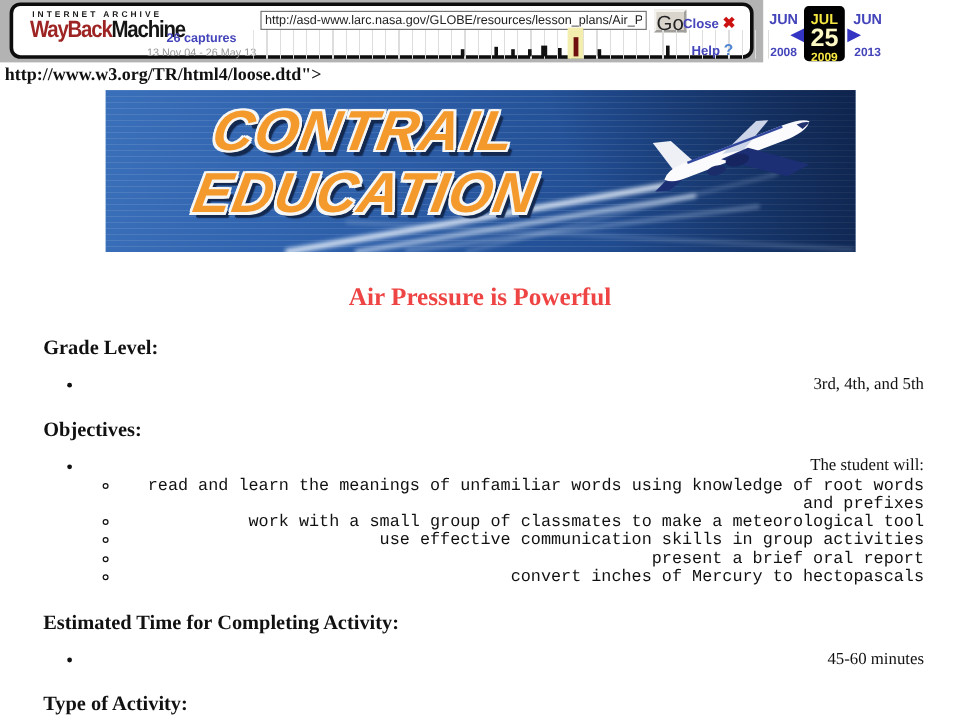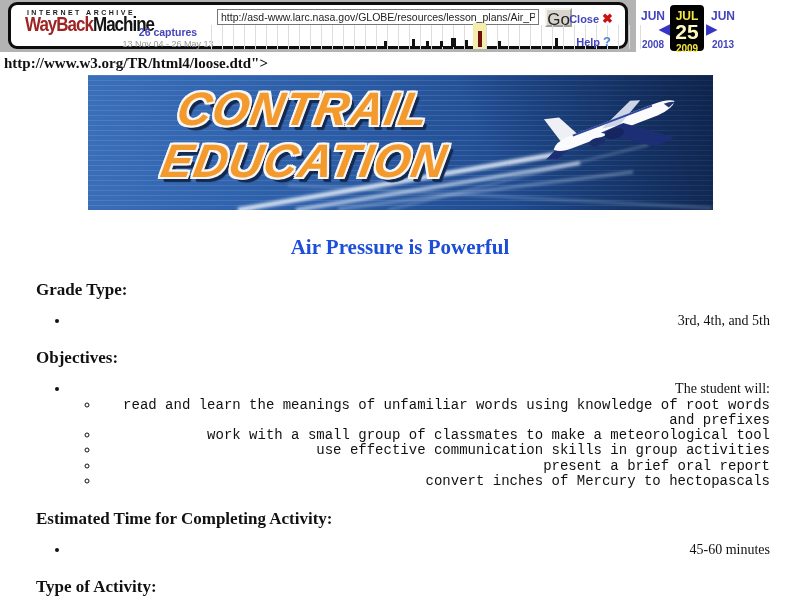--- a/index.html
+++ b/index.html
@@ -73,21 +73,21 @@
     font-family: "Liberation Sans", sans-serif; font-style: italic; font-weight: bold;
     font-size: 47px; line-height: 1; letter-spacing: 1px; color: #f49a2d;
     transform: skewX(-10deg);
     text-shadow:
       -2px -2px 0 #f6f6f4, 2px -2px 0 #f6f6f4, -2px 2px 0 #f6f6f4, 2px 2px 0 #f6f6f4,
       -2px 0 0 #f6f6f4, 2px 0 0 #f6f6f4, 0 -2px 0 #f6f6f4, 0 2px 0 #f6f6f4,
       4px 4px 0 #13294f, 5px 5px 1px #13294f; }
   .banner-word.l1 { left: 90px; top: 10px; }
   .banner-word.l2 { left: 74px; top: 62px; }
 
-  .page-title { text-align: center; font-size: 21px; font-weight: bold; color: #1d4ed8; margin-top: 25px; }
+  .page-title { text-align: center; font-size: 21px; font-weight: bold; color: #ef4444; margin-top: 25px; }
 
   .content { margin-left: 36px; margin-right: 30px; color: #111; }
   .content h3 { font-size: 17px; font-weight: bold; margin: 20px 0 13px; }
   .content ul { margin: 0 0 18px; padding-left: 34px; list-style-type: disc; text-align: right; }
   .content ul li { font-size: 14px; line-height: 1.09; }
   .content ul ul { margin: 1px 0 0; padding-left: 30px; list-style-type: circle; font-family: Liberation Mono, monospace; }
 </style>
 </head>
 <body>
 
@@ -178,21 +178,21 @@
     </g>
   </svg>
   <div class="banner-word l1">CONTRAIL</div>
   <div class="banner-word l2">EDUCATION</div>
 </div>
 
 <h2 class="page-title">Air Pressure is Powerful</h2>
 
 <div class="content">
 
-  <h3>Grade Type:</h3>
+  <h3>Grade Level:</h3>
   <ul>
     <li>3rd, 4th, and 5th</li>
   </ul>
 
   <h3>Objectives:</h3>
   <ul>
     <li><span>The student will:</span>
       <ul>
         <li>read and learn the meanings of unfamiliar words using knowledge of root words and prefixes</li>
         <li>work with a small group of classmates to make a meteorological tool</li>

